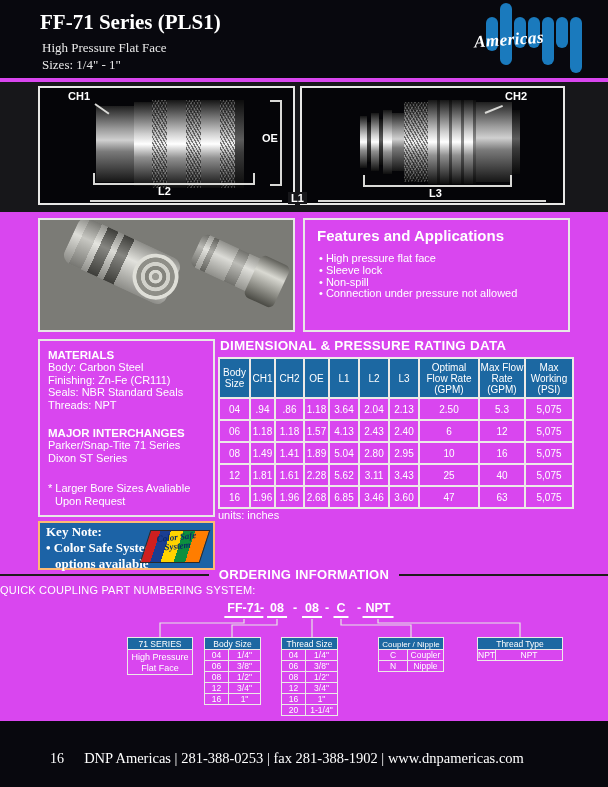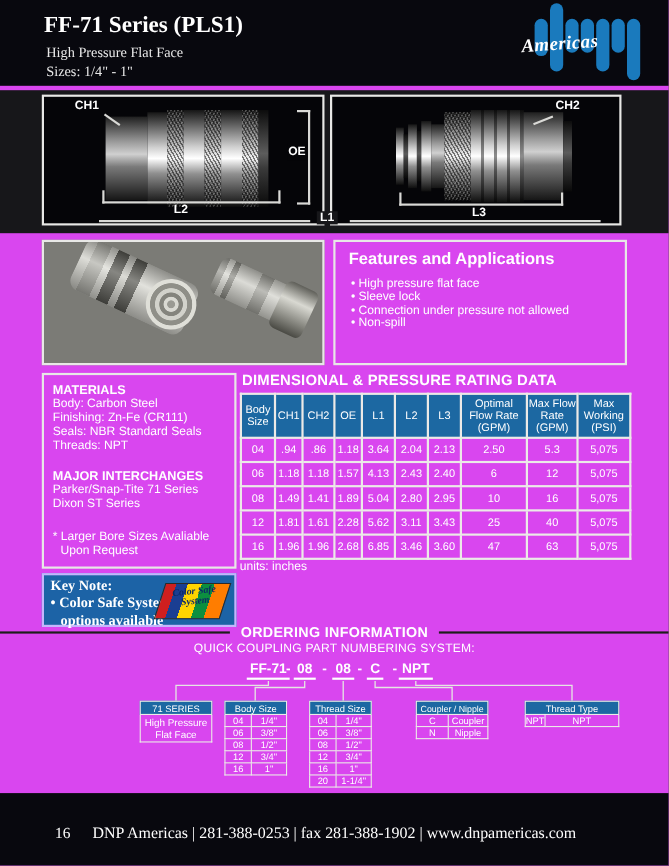--- a/index.html
+++ b/index.html
@@ -61,34 +61,34 @@
   .mat .b{font-weight:bold;font-size:11.5px;}
   .mt1{margin-top:16px;} .mt2{margin-top:18px;}
   
   .rt-title{position:absolute;left:220px;top:338px;color:#fff;font-weight:bold;font-size:13.5px;letter-spacing:.2px;}
   table.rt{position:absolute;left:218px;top:357px;width:354px;border-collapse:collapse;table-layout:fixed;color:#fff;}
   .rt th,.rt td{border:2px solid #eceae7;text-align:center;padding:0;font-weight:normal;}
   .rt th{background:#1c68a2;height:38px;font-size:10px;line-height:11px;}
   .rt td{height:20px;font-size:10px;}
   .units{position:absolute;left:218px;top:509px;width:354px;text-align:left;color:#fff;font-size:11px;}
   
-  .kn{position:absolute;left:38px;top:521px;width:173px;height:45px;background:#1c63a6;border:2px solid #c4b5fd;
+  .kn{position:absolute;left:38px;top:521px;width:173px;height:45px;background:#1c63a6;border:2px solid #fdba74;
       color:#fff;font-family:"Liberation Serif",serif;font-weight:bold;font-size:13px;}
   .kn-t{margin:1px 0 0 6px;} .kn-l1{margin-left:6px;} .kn-l2{margin-left:15px;}
   .cs-logo{position:absolute;right:8px;top:7px;width:58px;height:31px;transform:skewX(-18deg);
      background:linear-gradient(90deg,#cf1f1f 0 16%,#1a3e92 16% 34%,#ffd400 34% 56%,#0c8f3f 56% 76%,#ff7d00 76% 100%);
      border:1px solid #2a2a2a;}
   .cs-text{position:absolute;right:3px;top:10px;width:66px;text-align:center;color:#0b2a66;
      font-family:"Liberation Serif",serif;font-style:italic;font-weight:bold;font-size:9px;line-height:9px;
      transform:rotate(-6deg);}
   
   .ord-div{position:absolute;left:0;top:567px;width:608px;display:flex;align-items:center;}
   .ord-div .ln{flex:1;height:2px;background:#1d1d1b;}
   .ord-div .lbl{color:#fff;font-weight:bold;font-size:13px;margin:0 10px;letter-spacing:.3px;}
-  .ord-sub{position:absolute;left:0;top:584px;width:608px;text-align:center;color:#fff;font-size:11px;letter-spacing:.2px;}
+  .ord-sub{position:absolute;left:0;top:584px;width:608px;text-align:left;color:#fff;font-size:11px;letter-spacing:.2px;}
   .pn{position:absolute;left:0;top:601px;width:608px;height:17px;color:#fff;font-weight:bold;font-size:12.5px;}
   .pn .seg{position:absolute;transform:translateX(-50%);border-bottom:2px solid #fff;padding:0 3px 1px;}
   .pn .sep{position:absolute;transform:translateX(-50%);}
   .conn{position:absolute;left:0;top:619px;}
   .ot{position:absolute;color:#fff;text-align:center;}
   .ot-head{height:13px;line-height:13px;background:#1c68a2;border:1px solid #eceae7;font-size:8.5px;box-sizing:border-box;}
   .ot-row{display:flex;}
   .ot-row span{display:block;height:11px;line-height:10px;border:1px solid #eceae7;border-top:none;
                box-sizing:border-box;font-size:8.5px;}
   .ot-row span + span{border-left:none;}
@@ -169,22 +169,22 @@
   <div class="photo">
     <div class="render1"></div>
     <div class="render2"></div>
   </div>
 
   <div class="feat">
     <div class="feat-title">Features and Applications</div>
     <ul class="feat-list">
       <li>High pressure flat face</li>
       <li>Sleeve lock</li>
+      <li>Non-spill</li>
       <li>Connection under pressure not allowed</li>
-      <li>Non-spill</li>
     </ul>
   </div>
 
   <div class="mat">
     <div class="b">MATERIALS</div>
     <div>Body: Carbon Steel</div>
     <div>Finishing: Zn-Fe (CR111)</div>
     <div>Seals: NBR Standard Seals</div>
     <div>Threads: NPT</div>
     <div class="b mt1">MAJOR INTERCHANGES</div>

